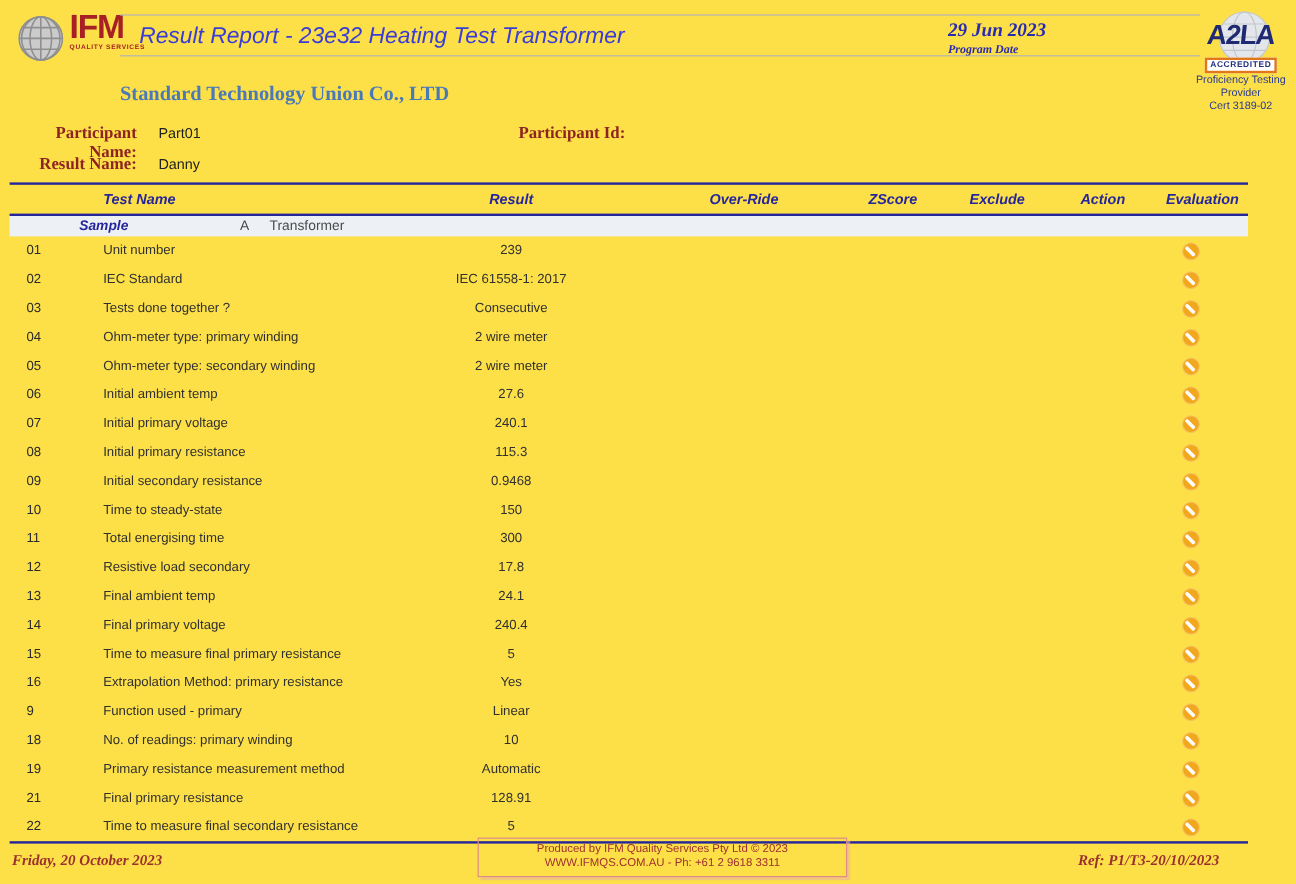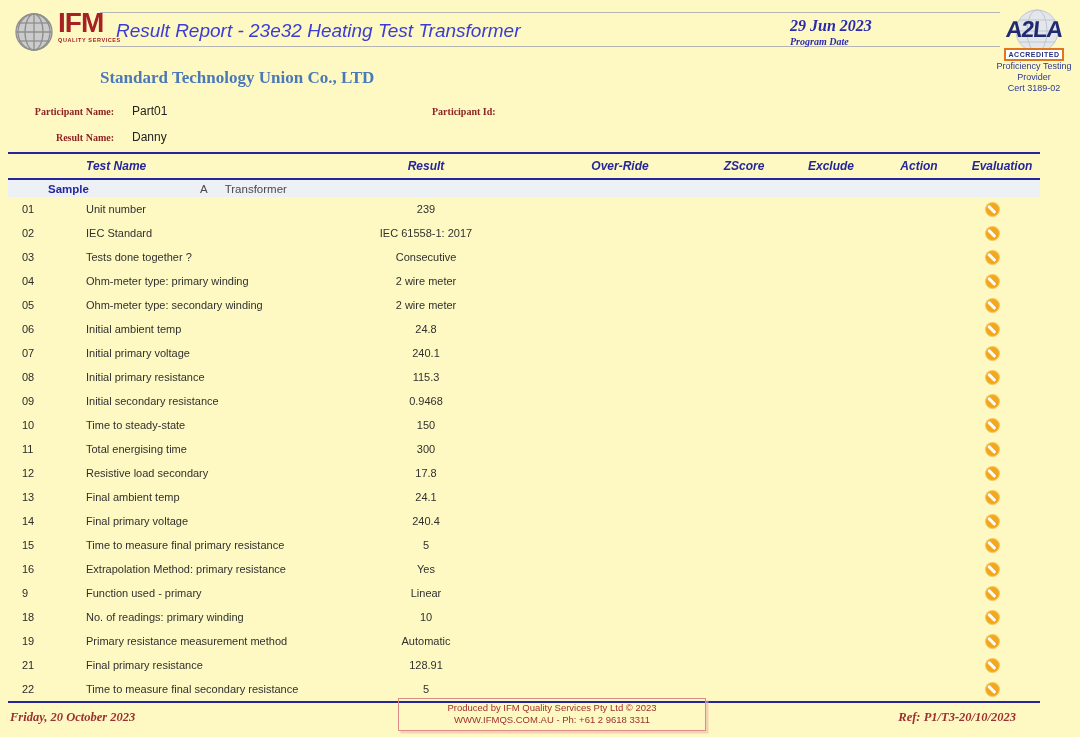--- a/index.html
+++ b/index.html
@@ -1,18 +1,18 @@
 <!DOCTYPE html>
 <html><head>
 <meta charset="utf-8">
 <style>
   * { margin:0; padding:0; box-sizing:border-box; }
   html,body { width:1080px; height:737px; background:#ffffff; overflow:hidden; }
   body { font-family:"Liberation Sans", sans-serif; position:relative; }
-  .page { position:absolute; inset:0; background:#fef9c3; }
+  .page { position:absolute; inset:0; background:#fde047; }
 
   
   .brand { position:absolute; left:12px; top:10px; display:flex; align-items:flex-start; }
   .brand-text { margin-left:2px; }
   .brand-name { font-family:"Liberation Sans",sans-serif; font-weight:bold; font-size:28px; line-height:26px; color:#a62024; letter-spacing:-1px; }
   .brand-tag { font-size:5.5px; color:#a62024; letter-spacing:0.6px; margin-top:1px; font-weight:bold; }
 
   .title-band { position:absolute; left:100px; top:12px; width:900px; height:35px;
                 border-top:1px solid #b5b5b5; border-bottom:1px solid #b5b5b5; }
   .report-title { position:absolute; left:16px; top:7px; font-size:19px; font-style:italic; color:#3a3cd6; }
@@ -29,33 +29,33 @@
              color:#23307f; font-size:7px; font-weight:bold; letter-spacing:0.5px; padding:1px 3px; margin-top:2px; }
   .acc-line { position:relative; z-index:1; font-size:9px; line-height:11px; color:#2b3990; }
 
   
   .company { position:absolute; left:100px; top:68px; font-family:"Liberation Serif",serif;
              font-weight:bold; font-size:17px; color:#4a79b8; }
   .meta-row { position:absolute; left:12px; display:flex; align-items:baseline; }
   .meta-row.r1 { top:104px; }
   .meta-row.r2 { top:130px; }
   .meta-label { width:102px; text-align:right; font-family:"Liberation Serif",serif;
-                font-weight:bold; font-size:10px; color:#8e2323; }
+                font-weight:bold; font-size:14px; color:#8e2323; }
   .meta-value { margin-left:18px; font-size:12px; color:#222; min-width:180px; }
   .meta-label.mid { width:auto; margin-left:120px; }
 
   
   .rtable { position:absolute; left:8px; top:152px; width:1032px; }
   .grid-row { display:grid; grid-template-columns:52px 252px 228px 160px 88px 86px 90px 76px; align-items:center; }
   .thead { border-top:2px solid #26269c; border-bottom:2px solid #26269c; height:28px;
            color:#26269c; font-size:12px; font-weight:bold; font-style:italic; }
   .th { text-align:center; }
   .th.tname { text-align:left; padding-left:26px; }
   .sample-row { background:#edf0f5; height:17px; display:flex; align-items:center; }
-  .sample-label { width:157px; text-align:left; font-size:11.5px; font-weight:bold; color:#26269c;padding-left:40px; }
+  .sample-label { width:157px; text-align:center; font-size:11.5px; font-weight:bold; font-style:italic; color:#26269c; }
   .sample-id { margin-left:35px; font-size:11.5px; color:#4a4a4a; }
   .sample-name { margin-left:17px; font-size:11.5px; color:#4a4a4a; }
   .tbody-row { height:24px; font-size:11px; color:#303030; }
   .td { text-align:center; }
   .td.num { text-align:left; padding-left:14px; color:#2a2a2a; }
   .td.tname { text-align:left; padding-left:26px; }
   .tbody { border-bottom:2.5px solid #26269c; }
 
   .ban-icon { display:inline-block; width:13px; height:13px; border-radius:50%;
               background:#f2a81d; position:relative; vertical-align:middle;
@@ -216,21 +216,21 @@
           <div class="td"></div>
           <div class="td"></div>
           <div class="td">
             <span class="ban-icon"></span>
           </div>
         </div>
 
         <div class="grid-row tbody-row">
           <div class="td num">06</div>
           <div class="td tname">Initial ambient temp</div>
-          <div class="td">24.8</div>
+          <div class="td">27.6</div>
           <div class="td"></div>
           <div class="td"></div>
           <div class="td"></div>
           <div class="td"></div>
           <div class="td">
             <span class="ban-icon"></span>
           </div>
         </div>
 
         <div class="grid-row tbody-row">

